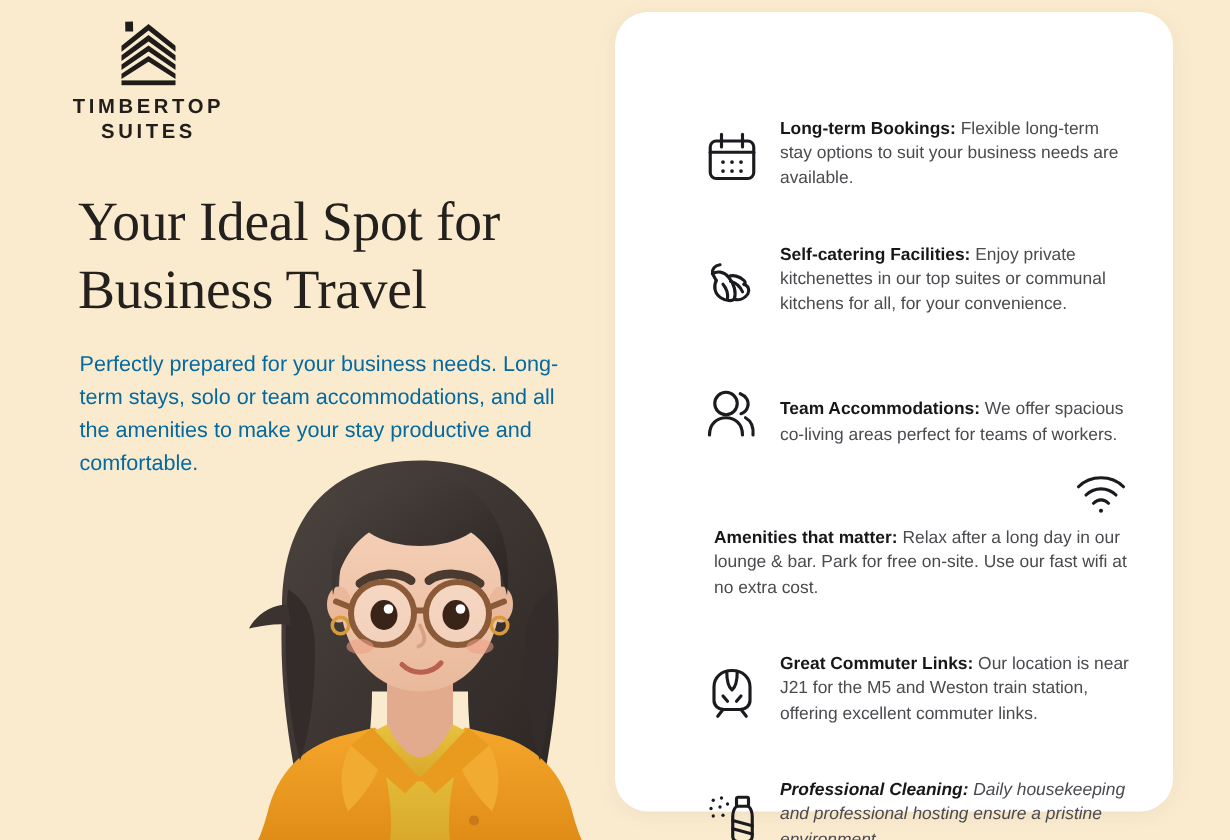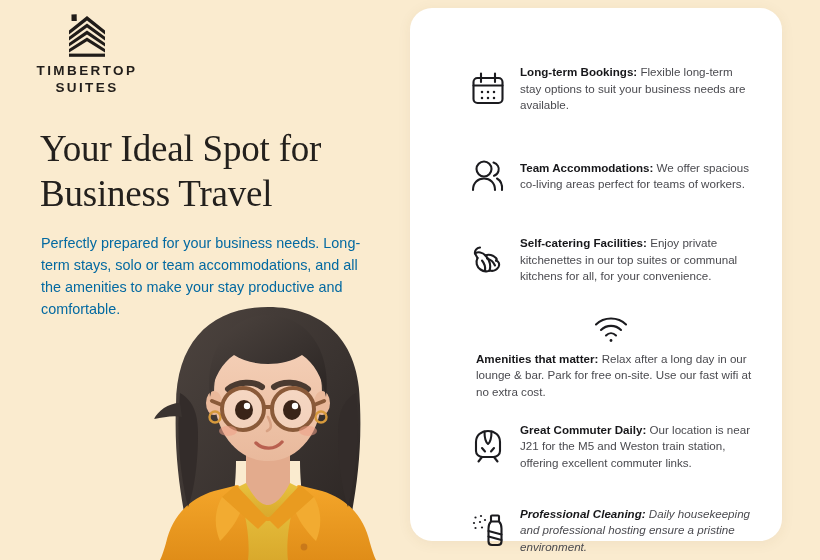--- a/index.html
+++ b/index.html
@@ -21,21 +21,21 @@
     inset: 0;
     width: 820px;
     height: 560px;
     background: #faebcf;
     overflow: hidden;
   }
 
   
   .left-col {
     position: absolute;
-    left: 0; top: 0;
+    left: 12px; top: 0;
     width: 452px;
     height: 560px;
   }
 
   .brand {
     position: absolute;
     left: 28px;
     top: 14px;
     width: 118px;
     text-align: center;
@@ -107,21 +107,21 @@
   .feature-list {
     list-style: none;
     display: flex;
     flex-direction: column;
     gap: 0px;
   }
 
   .feature-item {
     position: relative;
     display: flex;
-    align-items: center;
+    align-items: flex-end;
     min-height: 77px;
   }
 
   .feature-icon {
     flex: 0 0 44px;
     width: 44px;
     height: 44px;
     margin-top: 1px;
     display: flex;
     align-items: center;
@@ -266,51 +266,51 @@
             <circle cx="13" cy="28" r="1.25" fill="currentColor" stroke="none"></circle>
             <circle cx="19" cy="28" r="1.25" fill="currentColor" stroke="none"></circle>
             <circle cx="25" cy="28" r="1.25" fill="currentColor" stroke="none"></circle>
           </svg>
         </span>
         <span class="feature-text">
           <span class="feature-term">Long-term Bookings:</span><span> Flexible long-term stay options to suit your business needs are available.</span>
         </span>
       </li>
 
-      <li class="feature-item r2">
-        <span class="feature-icon">
-          <svg width="38" height="38" viewBox="0 0 38 38" fill="none" stroke="currentColor" stroke-width="2.1" stroke-linecap="round" stroke-linejoin="round">
-            <circle cx="15" cy="12" r="7.5"></circle>
-            <path d="M4 33 C4 25.5 9 21.5 15 21.5 C21 21.5 26 25.5 26 33"></path>
-            <path d="M24.5 5.5 C28.5 7 30.5 10.5 29.5 14 C28.8 16.6 27 18.2 25 18.8"></path>
-            <path d="M28 21.5 C31.5 23.5 33.5 27.5 33 33"></path>
-          </svg>
-        </span>
-        <span class="feature-text">
-          <span class="feature-term">Team Accommodations:</span><span> We offer spacious co-living areas perfect for teams of workers.</span>
-        </span>
-      </li>
-
       <li class="feature-item r3">
         <span class="feature-icon">
           <svg width="38" height="38" viewBox="0 0 38 38" fill="none" stroke="currentColor" stroke-width="2.1" stroke-linecap="round" stroke-linejoin="round">
             <path d="M11 6.5 C7.5 7 5.5 9.5 6 12.5 L8.5 17"></path>
             <path d="M6 12.5 C9 10.5 13.5 11 16.5 14.5 C20.5 19 22 25 20.5 29.5"></path>
             <path d="M20.5 29.5 C24 30.5 27.5 29 29.5 26 C31 23.5 30 20.5 27 19.5"></path>
             <path d="M8.5 17 C6.5 21 7.5 26 11.5 28.5 C15 30.8 19 30.8 20.5 29.5"></path>
             <path d="M16.5 14.5 C19.5 13 24 14 27 17 C28 18 28 19 27 19.5"></path>
             <path d="M13 19.5 C15.5 22.5 16.5 26 16 29.5"></path>
             <path d="M18 17.5 C21.5 18.5 24.5 21 26 24.5"></path>
           </svg>
         </span>
         <span class="feature-text">
           <span class="feature-term">Self-catering Facilities:</span><span> Enjoy private kitchenettes in our top suites or communal kitchens for all, for your convenience.</span>
         </span>
       </li>
 
+      <li class="feature-item r2">
+        <span class="feature-icon">
+          <svg width="38" height="38" viewBox="0 0 38 38" fill="none" stroke="currentColor" stroke-width="2.1" stroke-linecap="round" stroke-linejoin="round">
+            <circle cx="15" cy="12" r="7.5"></circle>
+            <path d="M4 33 C4 25.5 9 21.5 15 21.5 C21 21.5 26 25.5 26 33"></path>
+            <path d="M24.5 5.5 C28.5 7 30.5 10.5 29.5 14 C28.8 16.6 27 18.2 25 18.8"></path>
+            <path d="M28 21.5 C31.5 23.5 33.5 27.5 33 33"></path>
+          </svg>
+        </span>
+        <span class="feature-text">
+          <span class="feature-term">Team Accommodations:</span><span> We offer spacious co-living areas perfect for teams of workers.</span>
+        </span>
+      </li>
+
       <li class="feature-item r4">
         <span class="feature-icon">
           <svg width="38" height="38" viewBox="0 0 38 38" fill="none" stroke="currentColor" stroke-width="2.1" stroke-linecap="round">
             <path d="M4 15.5 C12 7.5 26 7.5 34 15.5"></path>
             <path d="M9 21 C14.5 15.5 23.5 15.5 29 21"></path>
             <path d="M14 26.5 C17 23.5 21 23.5 24 26.5"></path>
             <circle cx="19" cy="31.5" r="1.4" fill="currentColor" stroke="none"></circle>
           </svg>
         </span>
         <span class="feature-text">
@@ -323,21 +323,21 @@
           <svg width="38" height="38" viewBox="0 0 38 38" fill="none" stroke="currentColor" stroke-width="2.1" stroke-linecap="round" stroke-linejoin="round">
             <path d="M7 15 C7 8.5 12 4 19 4 C26 4 31 8.5 31 15 V24 C31 27.5 28 30 24.5 30 H13.5 C10 30 7 27.5 7 24 Z"></path>
             <path d="M15.5 4.5 C15.5 11 16.5 15 19 17 C21.5 15 22.5 11 22.5 4.5"></path>
             <path d="M13 21 L16 24.5"></path>
             <path d="M25 21 L22 24.5"></path>
             <path d="M13 30 L9.5 34.5"></path>
             <path d="M25 30 L28.5 34.5"></path>
           </svg>
         </span>
         <span class="feature-text">
-          <span class="feature-term">Great Commuter Daily:</span><span> Our location is near J21 for the M5 and Weston train station, offering excellent commuter links.</span>
+          <span class="feature-term">Great Commuter Links:</span><span> Our location is near J21 for the M5 and Weston train station, offering excellent commuter links.</span>
         </span>
       </li>
 
       <li class="feature-item r6">
         <span class="feature-icon">
           <svg width="38" height="38" viewBox="0 0 38 38" fill="none" stroke="currentColor" stroke-width="2.1" stroke-linecap="round" stroke-linejoin="round">
             <rect x="22" y="4.5" width="8" height="6" rx="1"></rect>
             <path d="M22 10.5 C20 12.5 19.5 15 19.5 17.5 V30.5 C19.5 32.5 21 34 23 34 H29 C31 34 32.5 32.5 32.5 30.5 V17.5 C32.5 15 32 12.5 30 10.5"></path>
             <path d="M19.5 20 L32.5 23.5"></path>
             <path d="M19.5 25.5 L32.5 29"></path>

